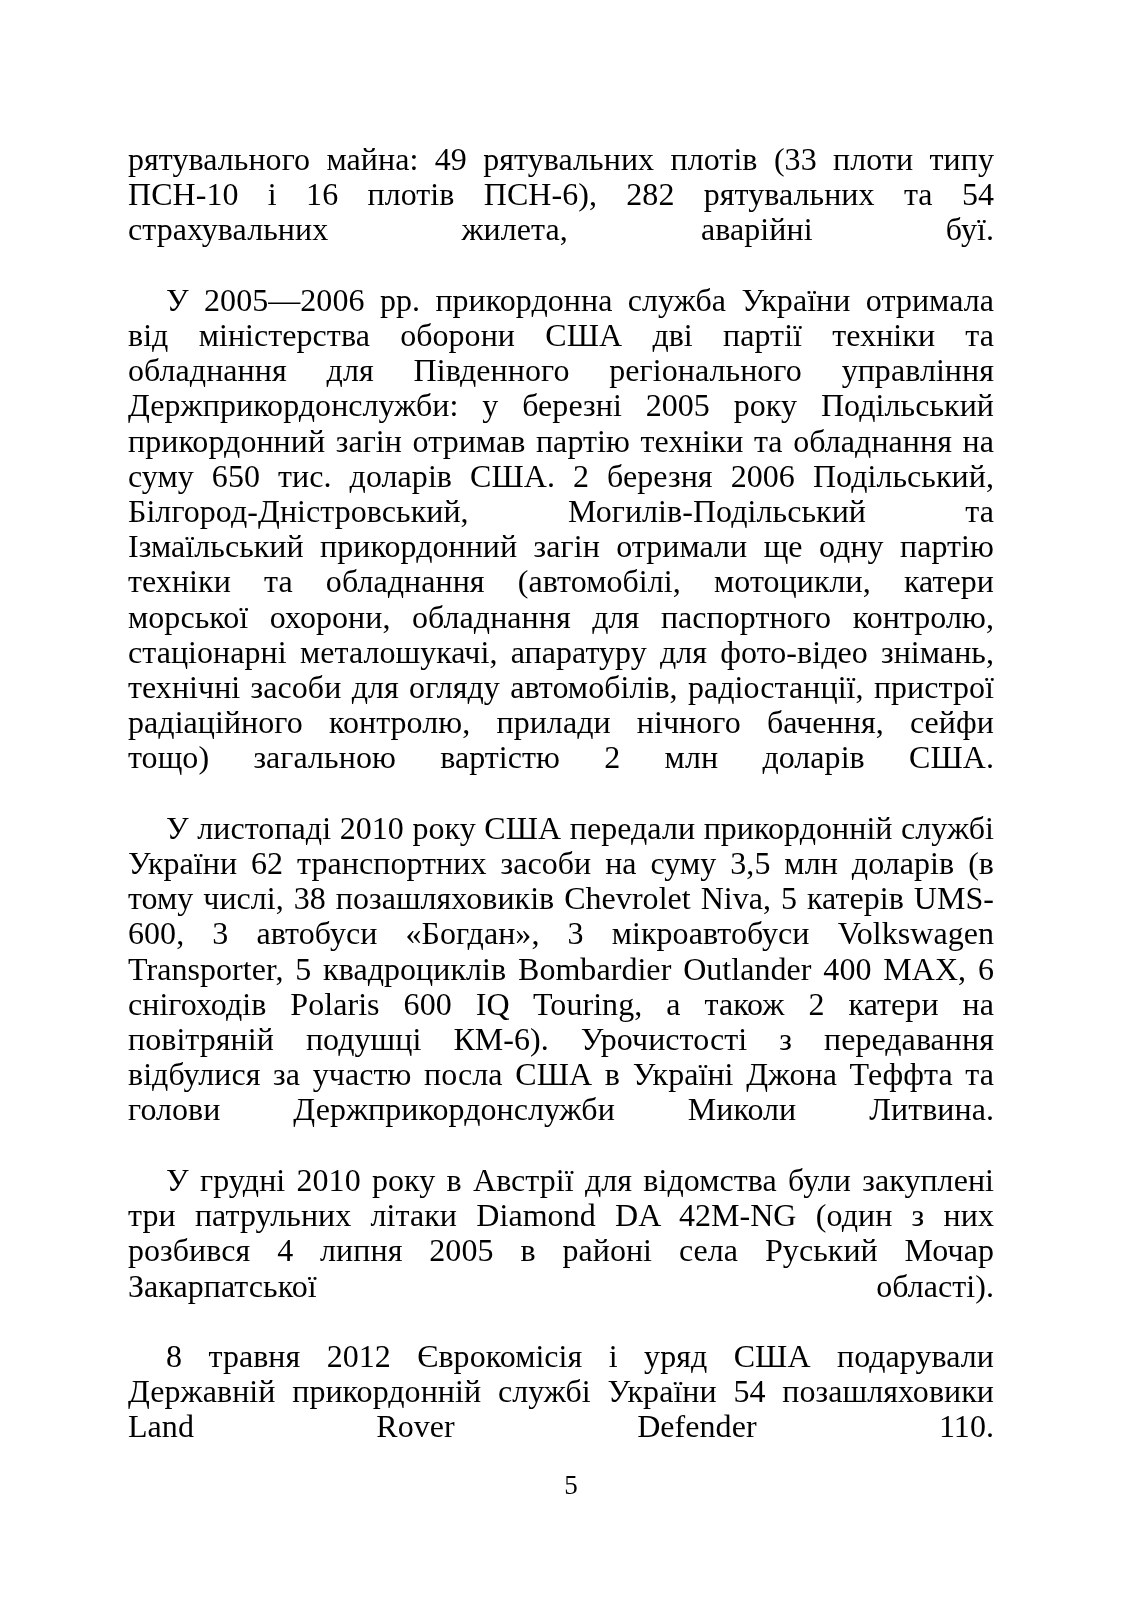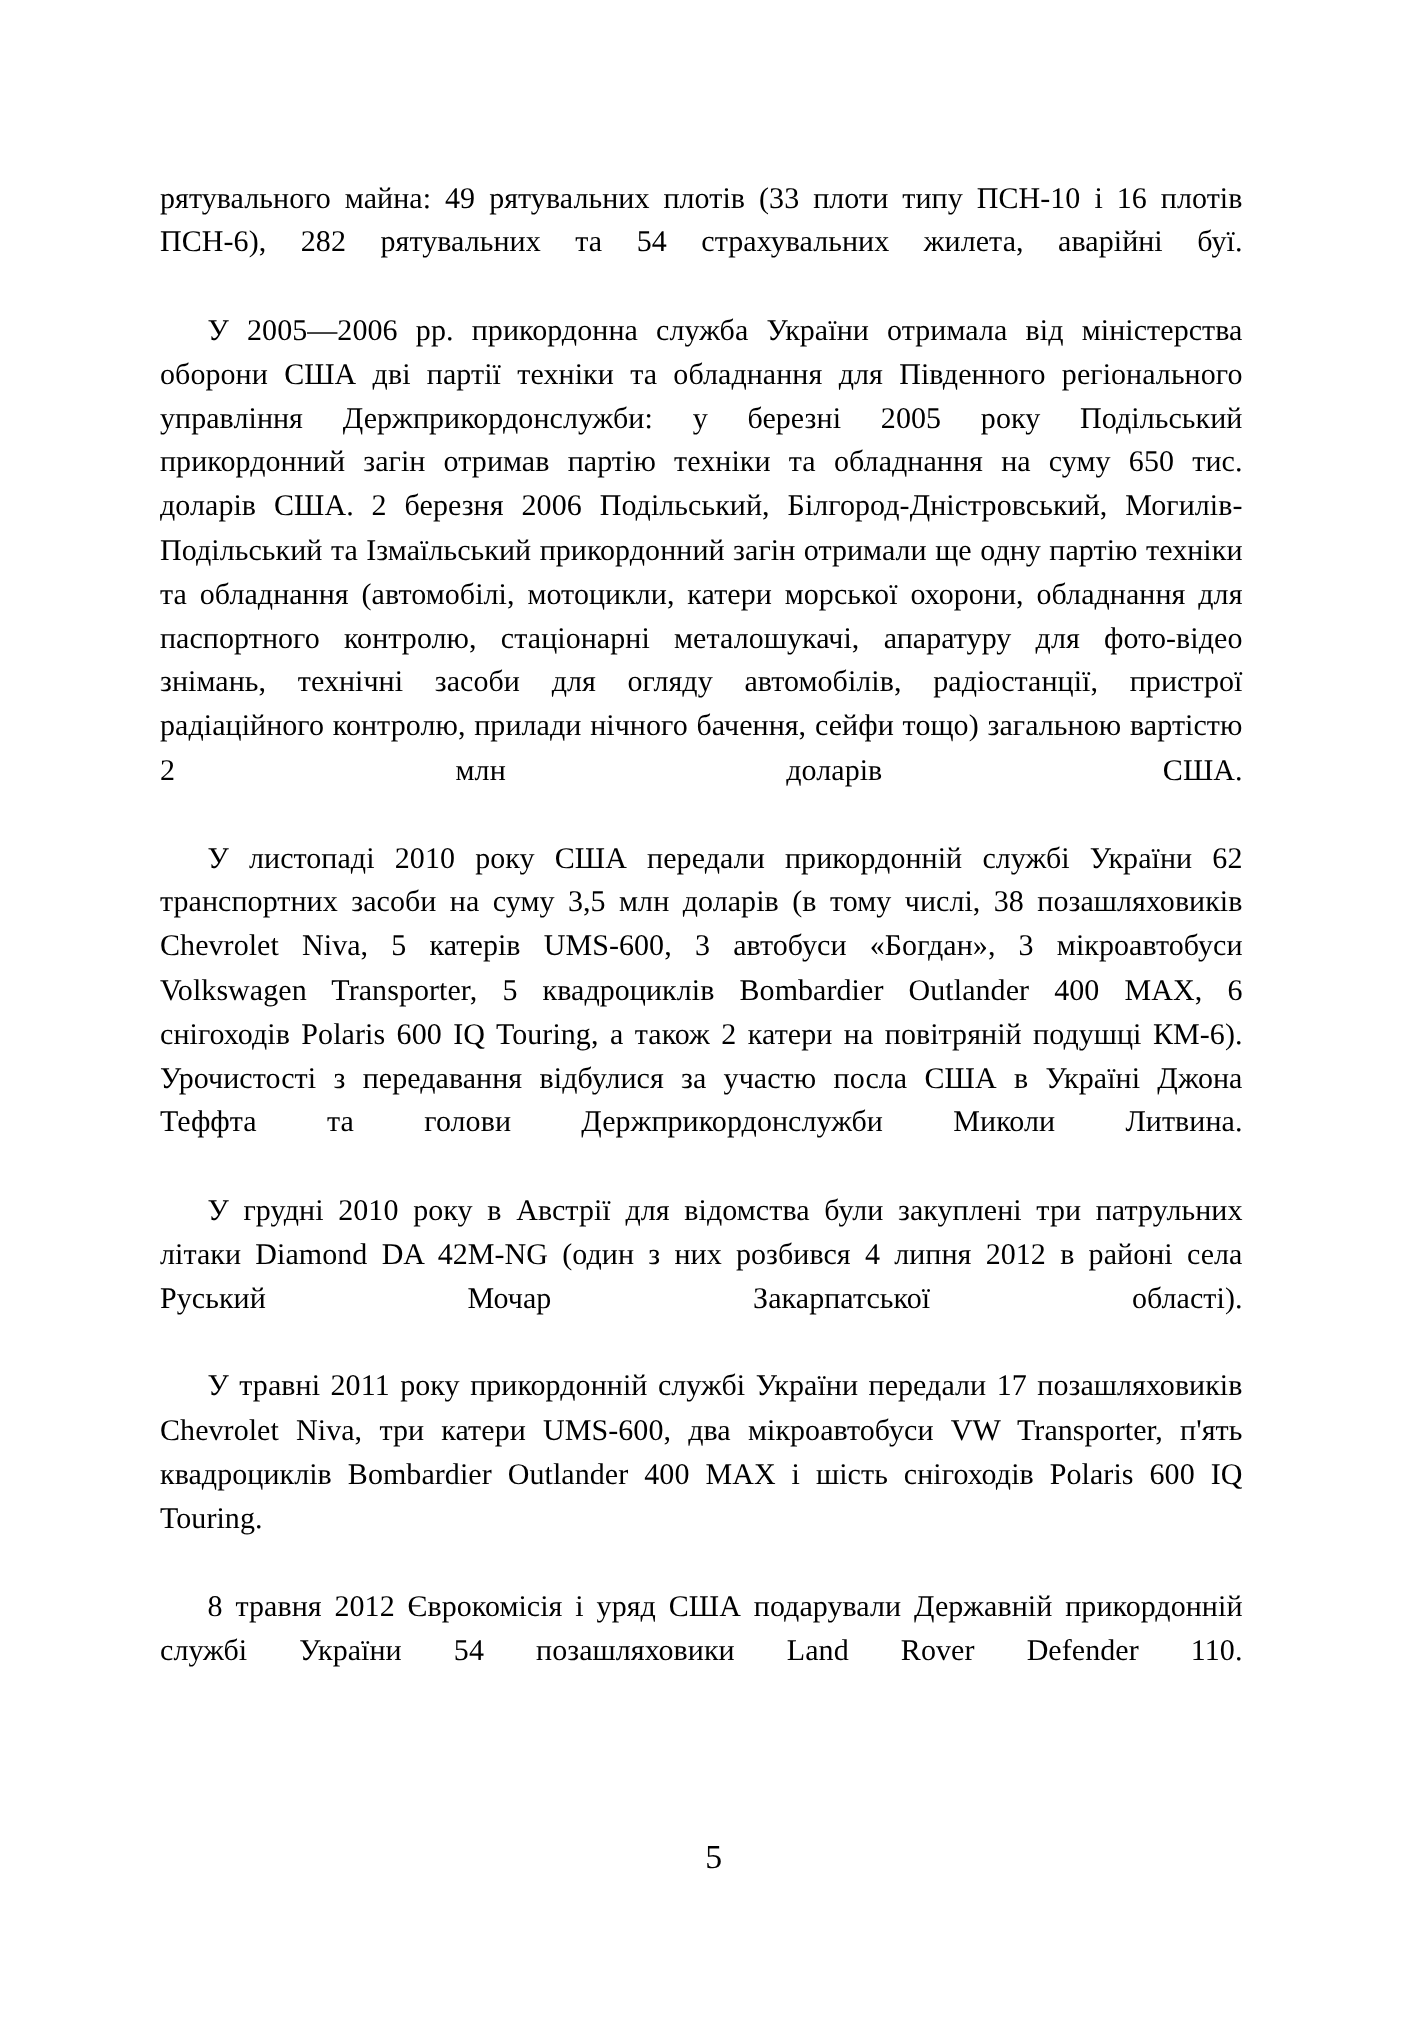--- a/index.html
+++ b/index.html
@@ -31,21 +31,21 @@
     left: 128px;
     top: 142px;
     width: 866px;
   }
 
   .para {
     margin: 0;
     padding: 0;
     text-indent: 38px;
     text-align: justify;
-    font-size: 24px;
+    font-size: 32px;
     line-height: 35.2px;
     letter-spacing: 0.05px;
     word-spacing: 0.4px;
     -webkit-font-smoothing: none;
   }
 
   
   .para.continuation {
     text-indent: 0;
   }
@@ -75,23 +75,22 @@
 
   <div class="text-column">
 
     <p class="para continuation">рятувального майна: 49 рятувальних плотів (33 плоти типу ПСН-10 і 16 плотів ПСН-6), 282 рятувальних та 54 страхувальних жилета, аварійні буї.</p>
 
     <p class="para">У 2005—2006 рр. прикордонна служба України отримала від міністерства оборони США дві партії техніки та обладнання для Південного регіонального управління Держприкордонслужби: у березні 2005 року Подільський прикордонний загін отримав партію техніки та обладнання на суму 650 тис. доларів США. 2 березня 2006 Подільський, Білгород-Дністровський, Могилів-Подільський та Ізмаїльський прикордонний загін отримали ще одну партію техніки та обладнання (автомобілі, мотоцикли, катери морської охорони, обладнання для паспортного контролю, стаціонарні металошукачі, апаратуру для фото-відео знімань, технічні засоби для огляду автомобілів, радіостанції, пристрої радіаційного контролю, прилади нічного бачення, сейфи тощо) загальною вартістю 2 млн доларів США.</p>
 
 
     <p class="para">У листопаді 2010 року США передали прикордонній службі України 62 транспортних засоби на суму 3,5 млн доларів (в тому числі, 38 позашляховиків Chevrolet Niva, 5 катерів UMS-600, 3 автобуси «Богдан», 3 мікроавтобуси Volkswagen Transporter, 5 квадроциклів Bombardier Outlander 400 MAX, 6 снігоходів Polaris 600 IQ Touring, а також 2 катери на повітряній подушці КМ-6). Урочистості з передавання відбулися за участю посла США в Україні Джона Теффта та голови Держприкордонслужби Миколи Литвина.</p>
 
-    <p class="para">У грудні 2010 року в Австрії для відомства були закуплені три патрульних літаки Diamond DA 42M-NG (один з них розбився 4 липня 2012 в районі села Руський Мочар Закарпатської області).</p>
+    <p class="para">У грудні 2010 року в Австрії для відомства були закуплені три патрульних літаки Diamond DA 42M-NG (один з них розбився 4 липня 2005 в районі села Руський Мочар Закарпатської області).</p>
 
-    <p class="para">У травні 2011 року прикордонній службі України передали 17 позашляховиків Chevrolet Niva, три катери UMS-600, два мікроавтобуси VW Transporter, п'ять квадроциклів Bombardier Outlander 400 MAX і шість снігоходів Polaris 600 IQ Touring.</p>
 
     <p class="para">8 травня 2012 Єврокомісія і уряд США подарували Державній прикордонній службі України 54 позашляховики Land Rover Defender 110.</p>
 
   </div>
 
   <div class="page-number">5</div>
 
 </div>
 
 </body></html>

